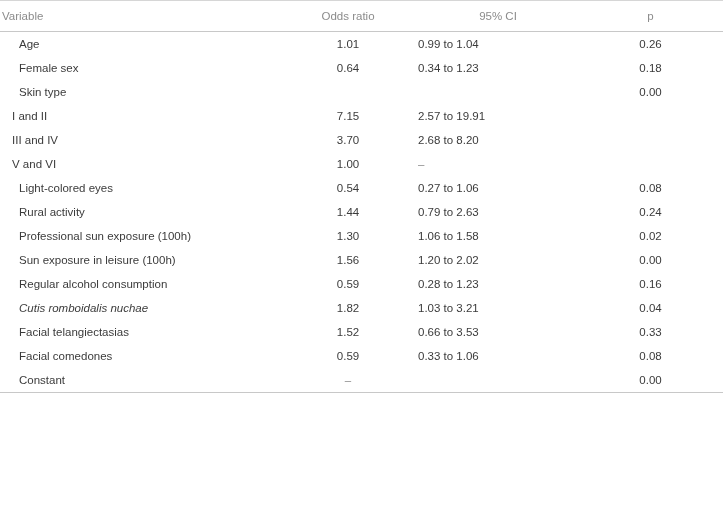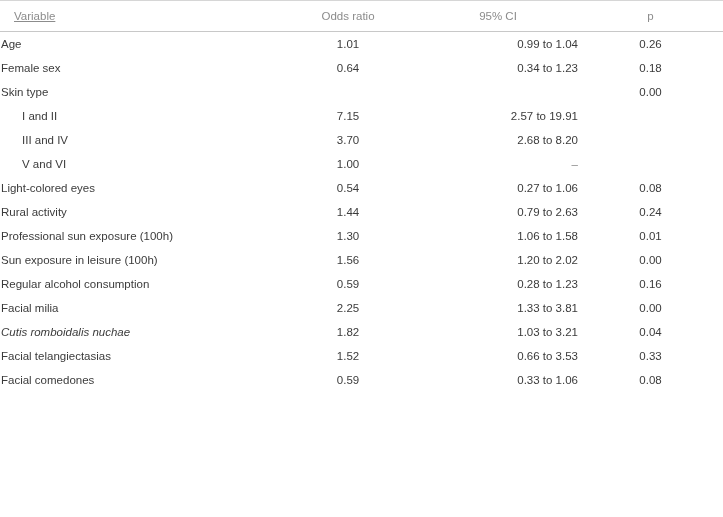--- a/index.html
+++ b/index.html
@@ -42,41 +42,41 @@
   }
 
   thead th {
     font-weight: normal;
     color: #8c8c8c;
     font-size: 11.5px;
     padding: 7px 0 7px 0;
     height: 16px;
     vertical-align: middle;
   }
-  th.th-var { text-align: left; padding-left: 14px; text-decoration: underline; }
+  th.th-var { text-align: left; padding-left: 2px; }
   th.th-or  { }
   th.th-ci  { text-align: center; }
   th.th-p   { text-align: center; }
 
   tbody td {
     padding: 0;
     height: 24px;
     line-height: 24px;
     vertical-align: middle;
     color: #3b3b3b;
     font-size: 11.5px;
     white-space: nowrap;
   }
 
-  td.cell-var { text-align: left;  padding-left: 1px; }
+  td.cell-var { text-align: left;  padding-left: 19px; }
   td.cell-or  { text-align: center; }
-  td.cell-ci  { text-align: right; }
+  td.cell-ci  { text-align: left; }
   td.cell-p   { text-align: center; }
 
-  tr.indent td.cell-var { padding-left: 22px; }
+  tr.indent td.cell-var { padding-left: 12px; }
   tr.italic td.cell-var { font-style: italic; }
 
   tbody tr.last-row td {
     border-bottom: 1px solid #c8c8c8;
   }
 
   .dash { color: #8a8a8a; }
 </style>
 </head>
 <body>
@@ -143,53 +143,53 @@
         <tr>
           <td class="cell-var">Rural activity</td>
           <td class="cell-or">1.44</td>
           <td class="cell-ci">0.79 to 2.63</td>
           <td class="cell-p">0.24</td>
         </tr>
         <tr>
           <td class="cell-var">Professional sun exposure (100h)</td>
           <td class="cell-or">1.30</td>
           <td class="cell-ci">1.06 to 1.58</td>
-          <td class="cell-p">0.01</td>
+          <td class="cell-p">0.02</td>
         </tr>
         <tr>
           <td class="cell-var">Sun exposure in leisure (100h)</td>
           <td class="cell-or">1.56</td>
           <td class="cell-ci">1.20 to 2.02</td>
           <td class="cell-p">0.00</td>
         </tr>
         <tr>
           <td class="cell-var">Regular alcohol consumption</td>
           <td class="cell-or">0.59</td>
           <td class="cell-ci">0.28 to 1.23</td>
           <td class="cell-p">0.16</td>
-        </tr>
-        <tr>
-          <td class="cell-var">Facial milia</td>
-          <td class="cell-or">2.25</td>
-          <td class="cell-ci">1.33 to 3.81</td>
-          <td class="cell-p">0.00</td>
         </tr>
         <tr class="italic">
           <td class="cell-var">Cutis romboidalis nuchae</td>
           <td class="cell-or">1.82</td>
           <td class="cell-ci">1.03 to 3.21</td>
           <td class="cell-p">0.04</td>
         </tr>
         <tr>
           <td class="cell-var">Facial telangiectasias</td>
           <td class="cell-or">1.52</td>
           <td class="cell-ci">0.66 to 3.53</td>
           <td class="cell-p">0.33</td>
         </tr>
         <tr>
           <td class="cell-var">Facial comedones</td>
           <td class="cell-or">0.59</td>
           <td class="cell-ci">0.33 to 1.06</td>
           <td class="cell-p">0.08</td>
         </tr>
+        <tr class="last-row">
+          <td class="cell-var">Constant</td>
+          <td class="cell-or dash">–</td>
+          <td class="cell-ci"></td>
+          <td class="cell-p">0.00</td>
+        </tr>
       </tbody>
   </table>
 </div>
 
 </body></html>

